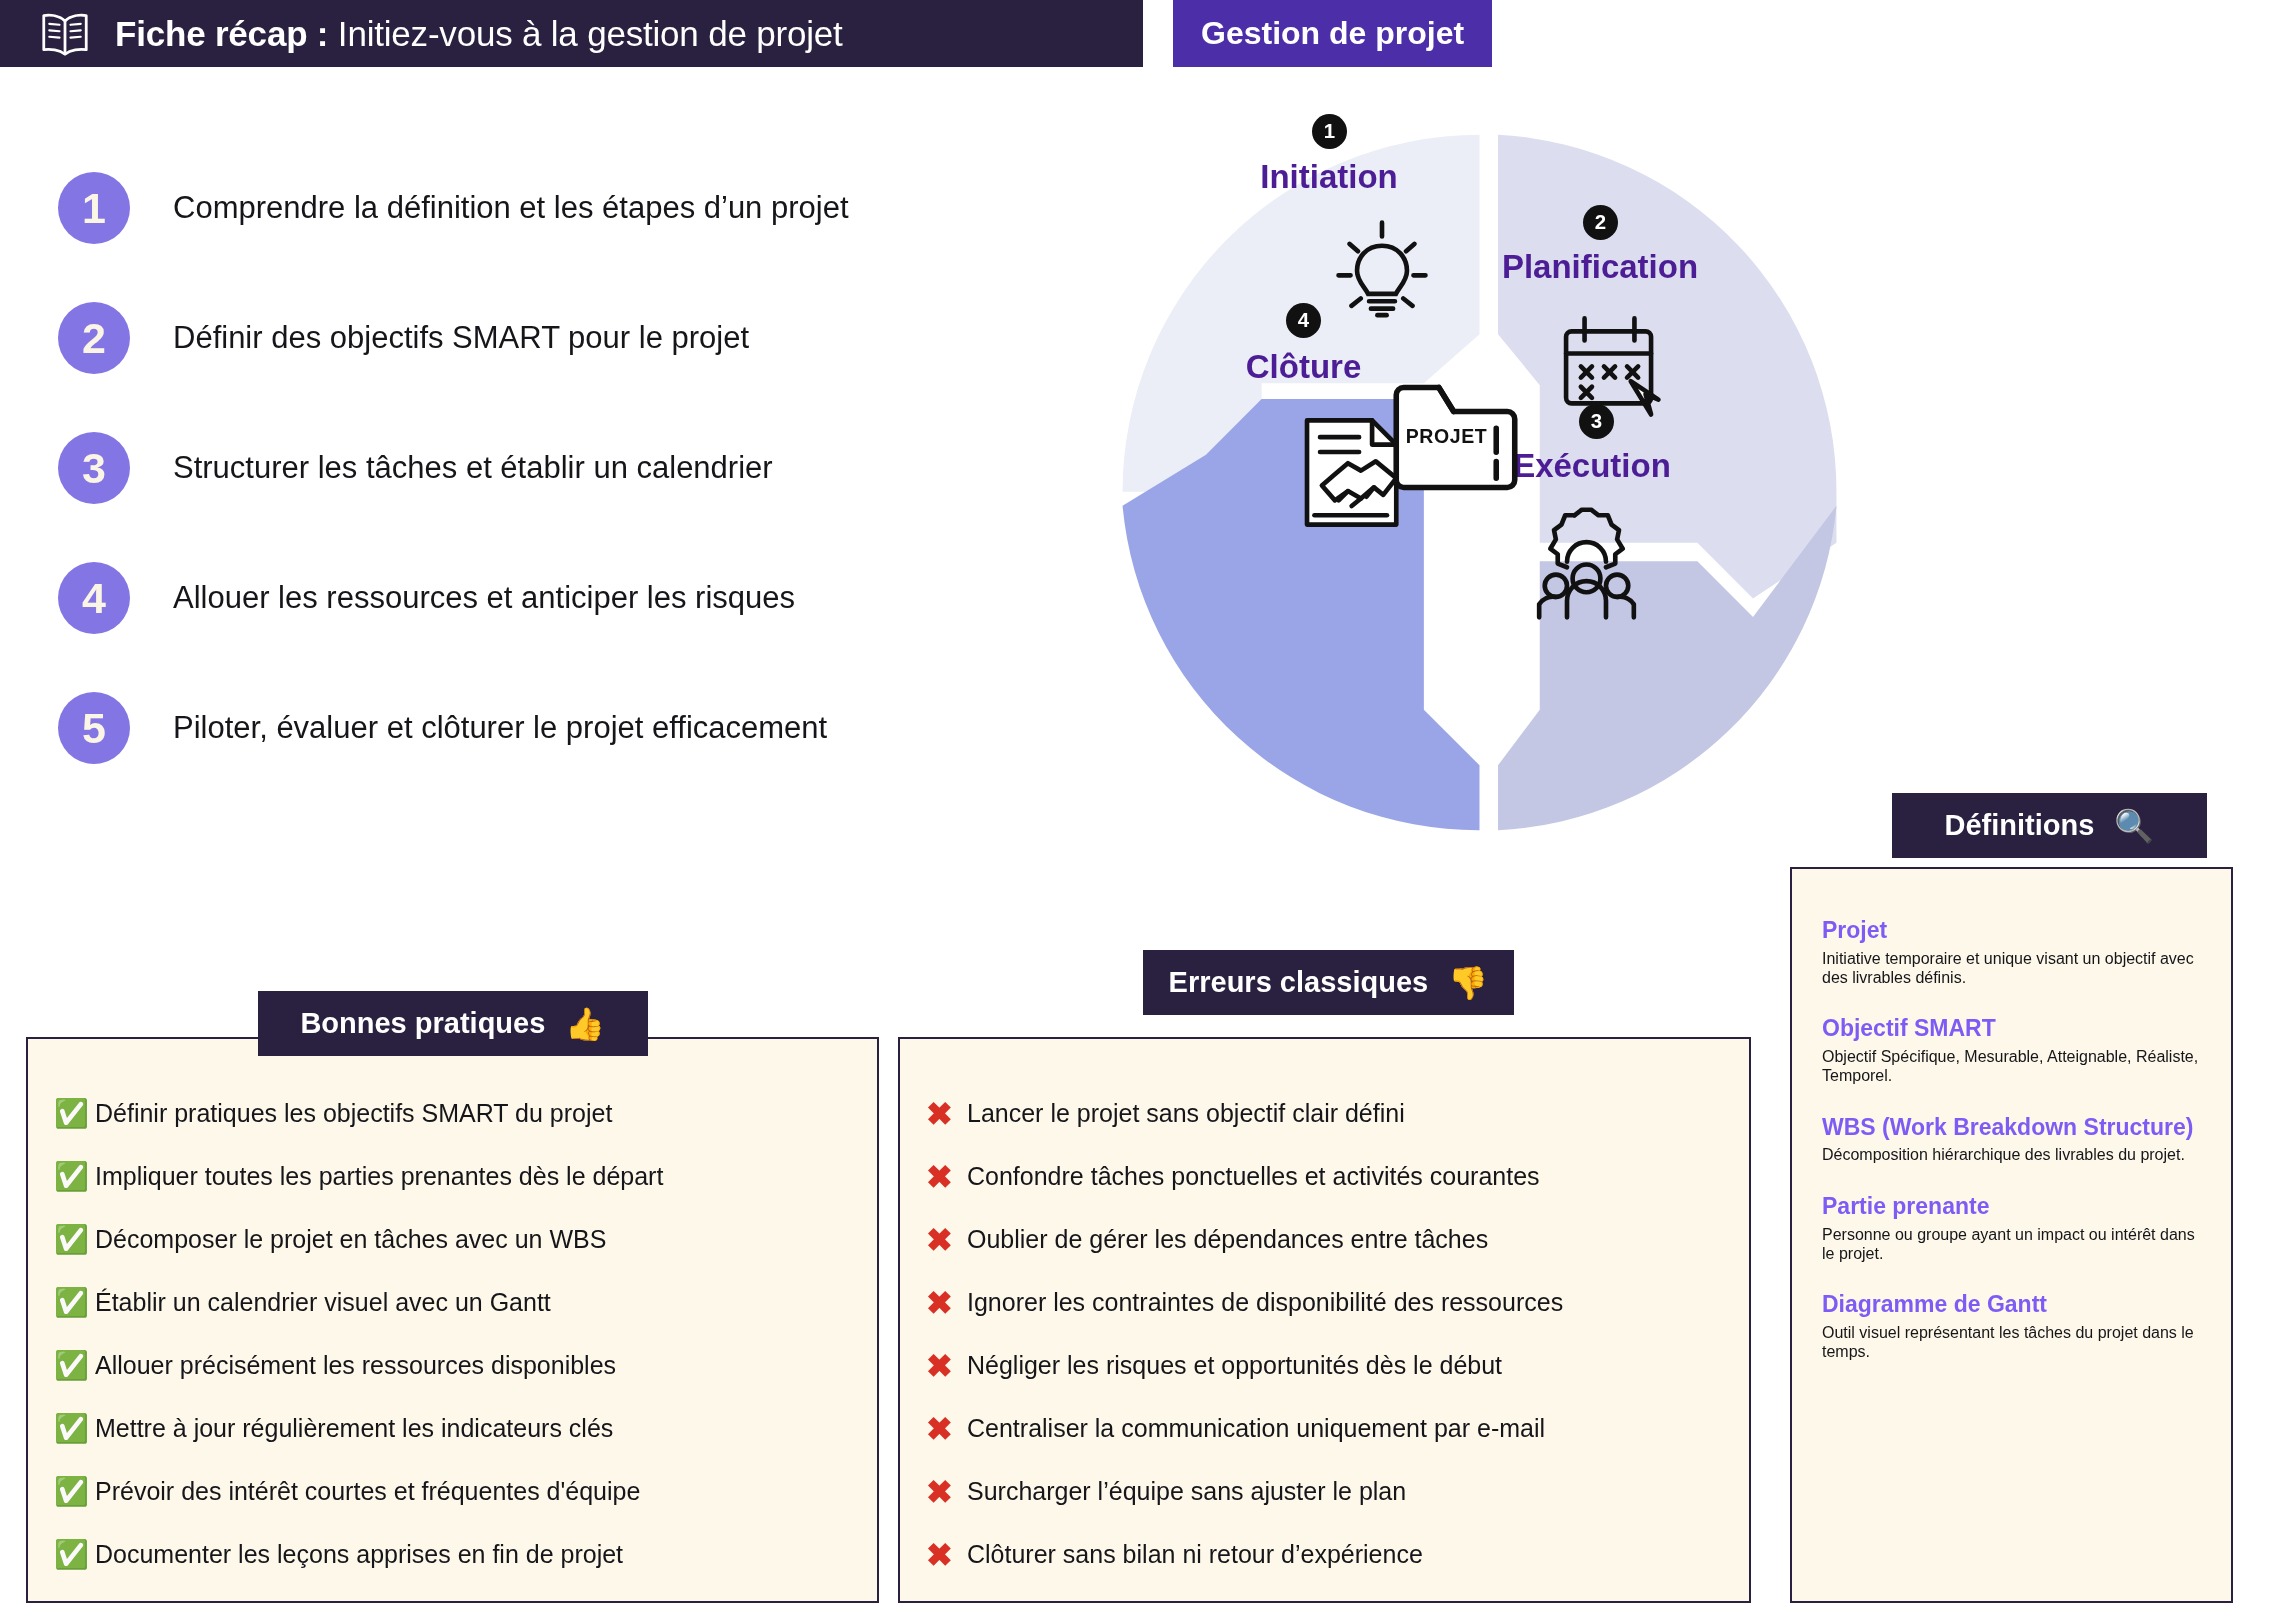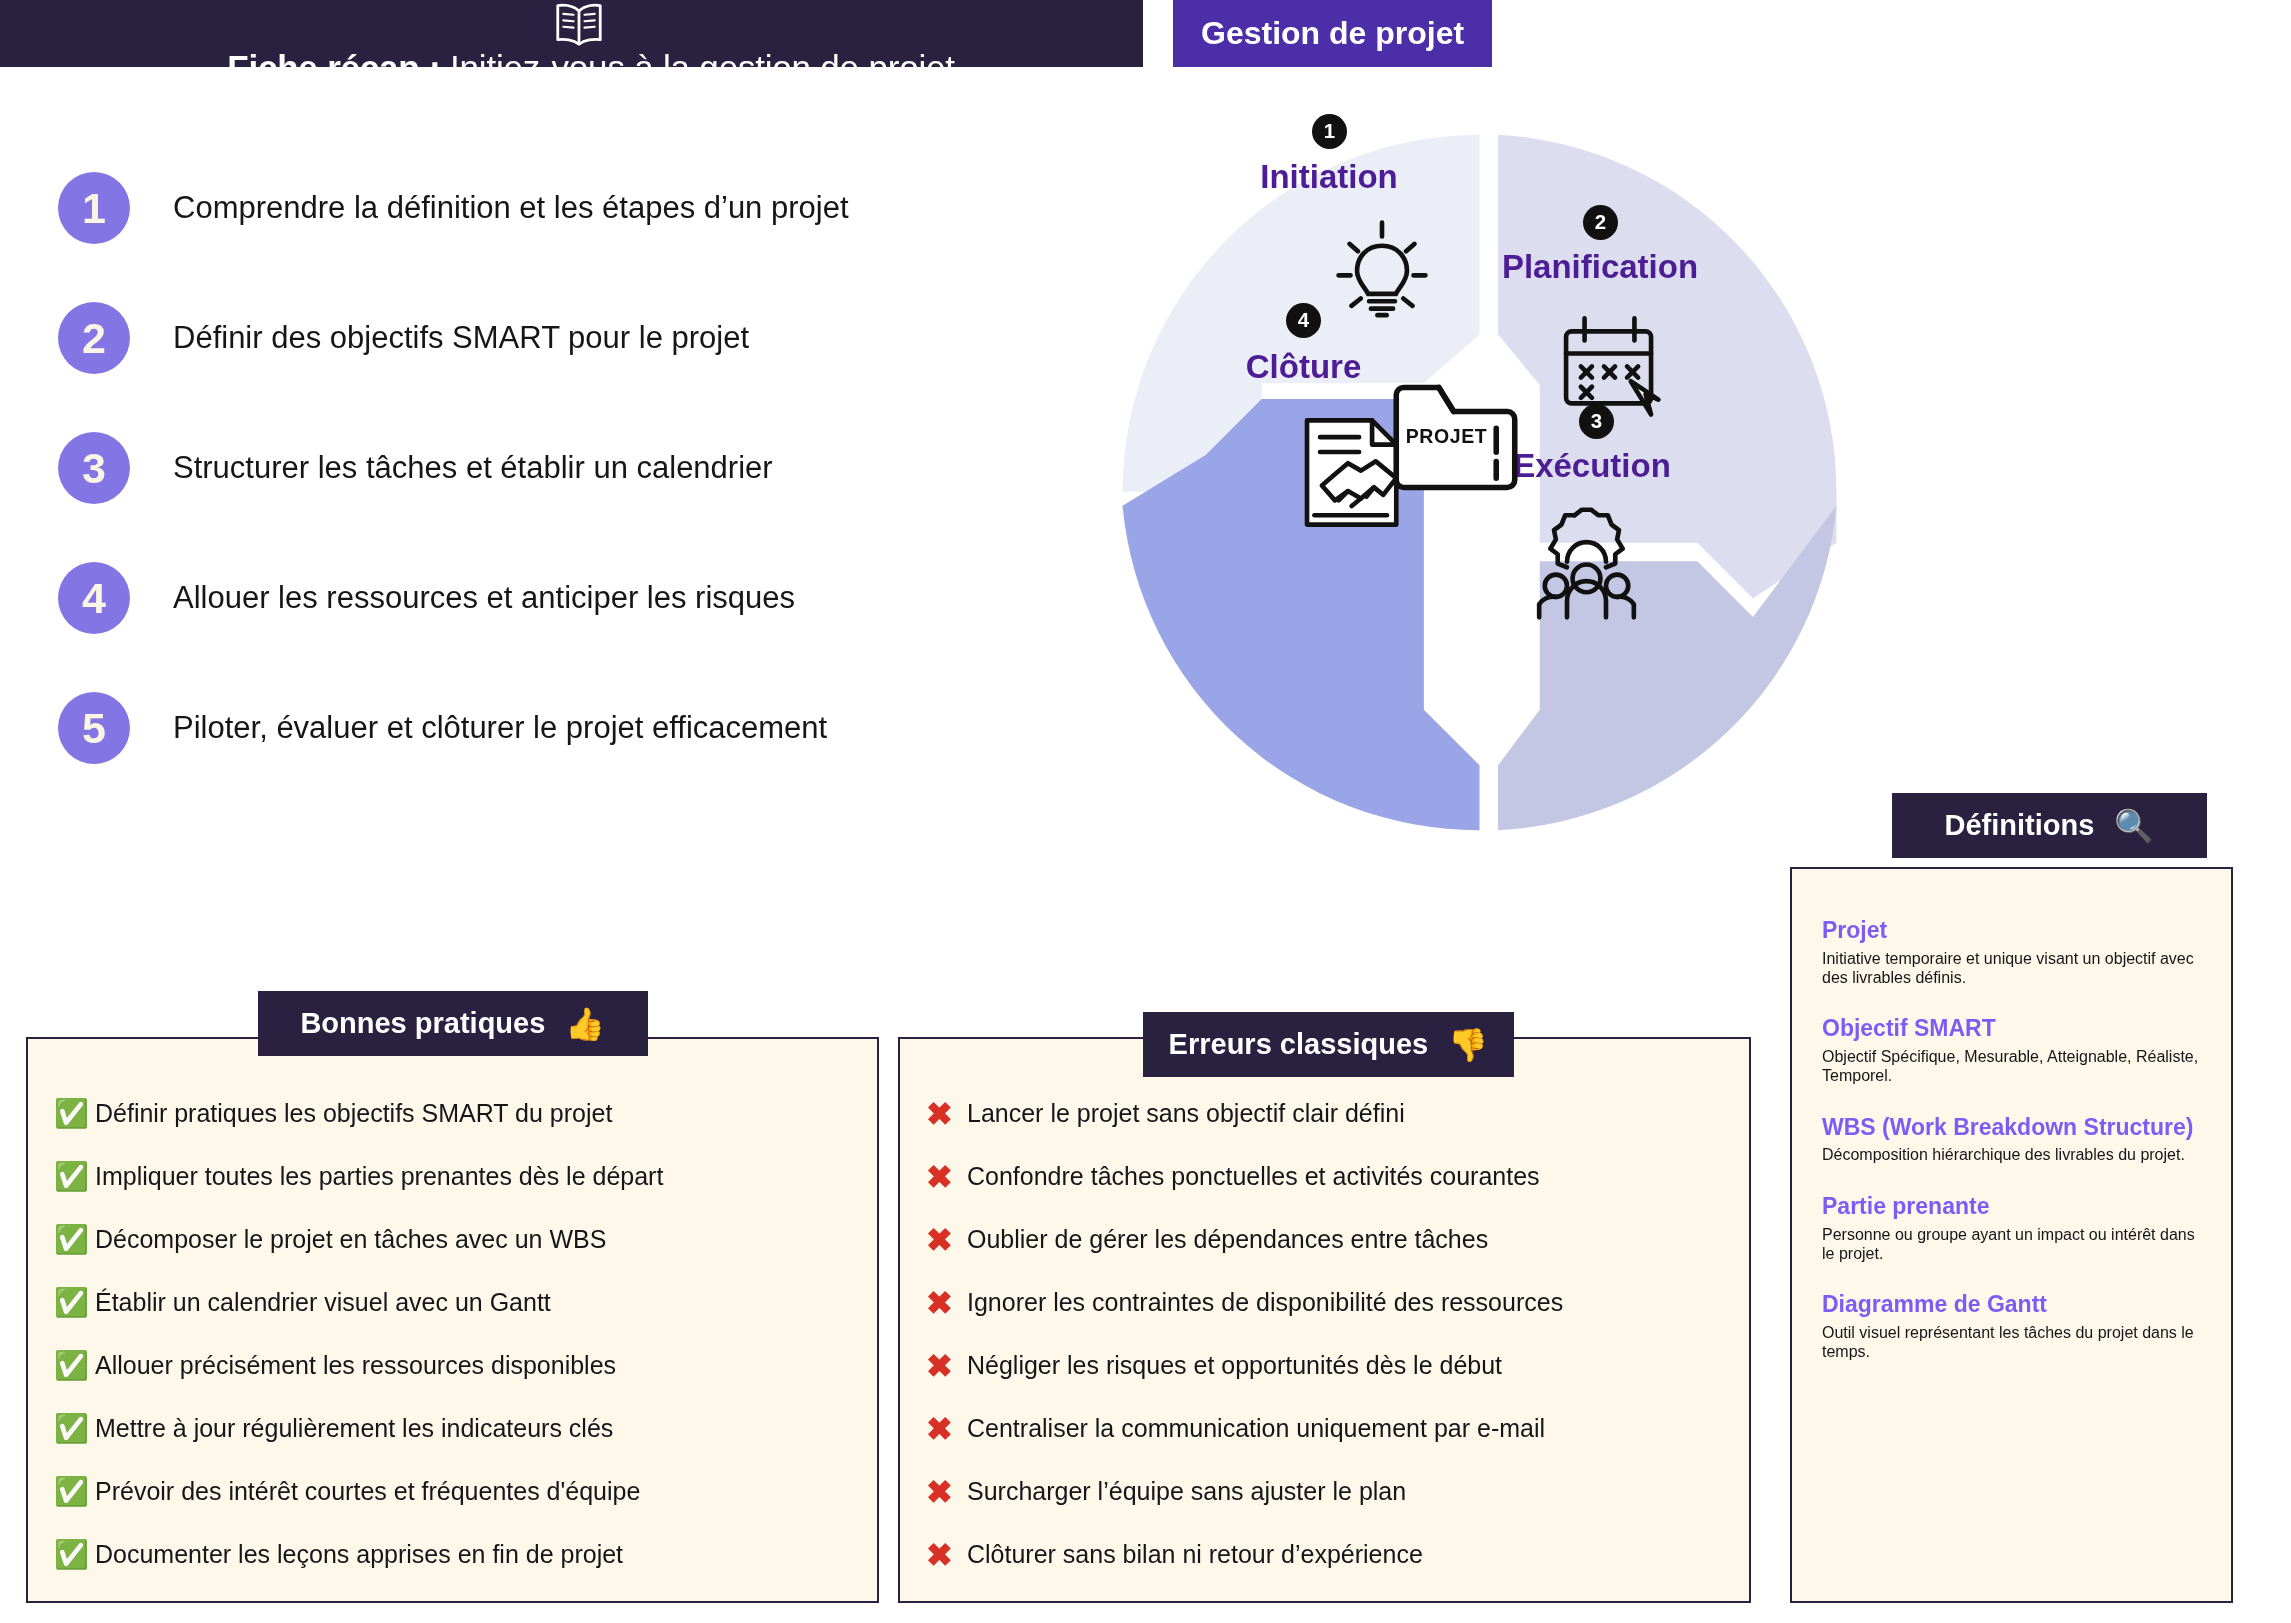--- a/index.html
+++ b/index.html
@@ -14,21 +14,20 @@
   }
 
   
   #header-bar {
     position: absolute; left: 0; top: 0;
     width: 1143px; height: 67px;
     background: #2A2040;
     display: flex; align-items: center;
     padding-left: 39px;
     box-sizing: border-box;
-    flex-direction: column;
   }
   #book-icon { width: 52px; height: 48px; flex: 0 0 auto; margin-right: 24px; }
   #header-title {
     color: #ffffff;
     font-size: 35px;
     letter-spacing: -0.2px;
     white-space: nowrap;
   }
   #header-title .bold { font-weight: bold; }
 
@@ -130,21 +129,21 @@
     z-index: 5;
   }
   .panel-tab .tab-text {
     color: #ffffff; font-size: 29px; font-weight: bold; white-space: nowrap;
   }
   .panel-tab .tab-emoji { font-size: 32px; line-height: 1; }
 
   #panel-bonnes { left: 26px; top: 1037px; width: 853px; height: 566px; }
   #tab-bonnes   { left: 258px; top: 991px; width: 390px; }
   #panel-erreurs{ left: 898px; top: 1037px; width: 853px; height: 566px; }
-  #tab-erreurs  { left: 1143px; top: 1012px; width: 371px; }
+  #tab-erreurs  { left: 1143px; top: 950px; width: 371px; }
   #panel-defs   { left: 1790px; top: 867px;  width: 443px; height: 736px; }
   #tab-defs     { left: 1892px; top: 793px;  width: 315px; align-items: center; }
 
   .bullet-list {
     position: absolute; left: 0; top: 0;
     width: 100%;
     padding: 56px 0 0 26px;
     box-sizing: border-box;
   }
   .bullet-row {

